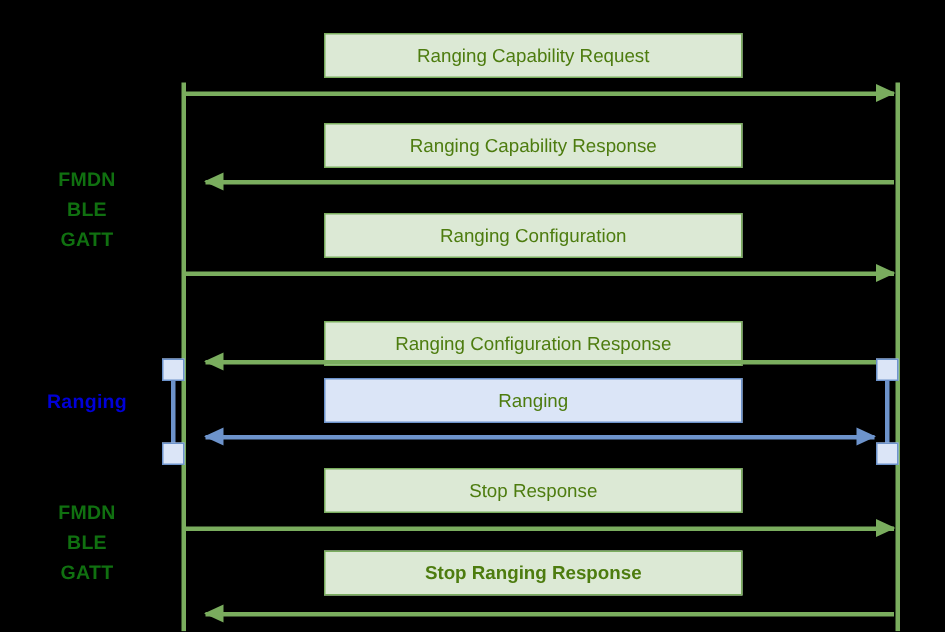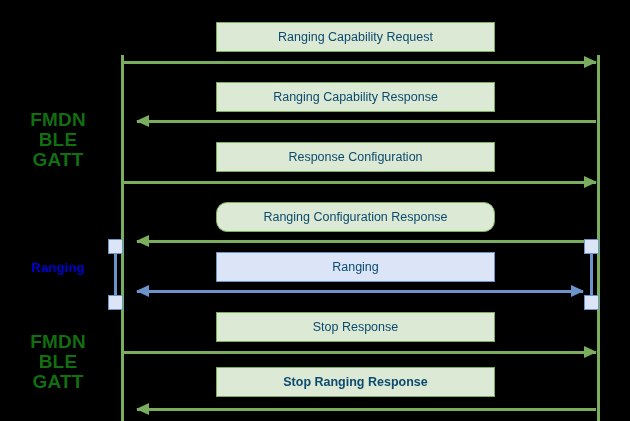--- a/index.html
+++ b/index.html
@@ -26,21 +26,21 @@
     background: #7aad5e;
   }
   .lifeline.left  { left: 121px; }
   .lifeline.right { left: 597px; }
 
   
   .side-label {
     position: absolute;
     text-align: center;
     line-height: 20px;
-    font-size: 19px;
+    font-size: 13px;
     font-weight: bold;
     white-space: pre;
     letter-spacing: 0.2px;
   }
   .side-label.gatt {
     color: #107010;
     left: 16px;
     width: 84px;
   }
   .side-label.ranging {
@@ -54,21 +54,21 @@
   .msg-box {
     position: absolute;
     left: 216px;
     width: 279px;
     height: 30px;
     box-sizing: border-box;
     display: flex;
     align-items: center;
     justify-content: center;
     font-size: 12.5px;
-    color: #0c4a6e;
+    color: #4d7c0f;
     border: 1px solid #7aad5e;
     background: #dce9d5;
   }
   .msg-box.blue {
     border: 1px solid #6d93cb;
     background: #dbe5f7;
   }
 
   
   .arrow {
@@ -140,27 +140,27 @@
     <div class="shaft"></div>
     <div class="head right"></div>
   </div>
 
   <div class="msg-box" style="top:82px;">Ranging Capability Response</div>
   <div class="arrow" style="top:120px; left:137px; width:459px;">
     <div class="shaft"></div>
     <div class="head left"></div>
   </div>
 
-  <div class="msg-box" style="top:142px;">Response Configuration</div>
+  <div class="msg-box" style="top:142px;">Ranging Configuration</div>
   <div class="arrow" style="top:181px; left:124px; width:472px;">
     <div class="shaft"></div>
     <div class="head right"></div>
   </div>
 
-  <div class="msg-box" style="top:202px;border-radius:11px;">Ranging Configuration Response</div>
+  <div class="msg-box" style="top:214px;">Ranging Configuration Response</div>
   <div class="arrow" style="top:240px; left:137px; width:459px;">
     <div class="shaft"></div>
     <div class="head left"></div>
   </div>
 
   <div class="act-line" style="left:114px; top:247px; height:55px;"></div>
   <div class="act-line" style="left:590px; top:247px; height:55px;"></div>
 
   <div class="act-box" style="left:108px; top:239px;"></div>
   <div class="act-box" style="left:108px; top:295px;"></div>

